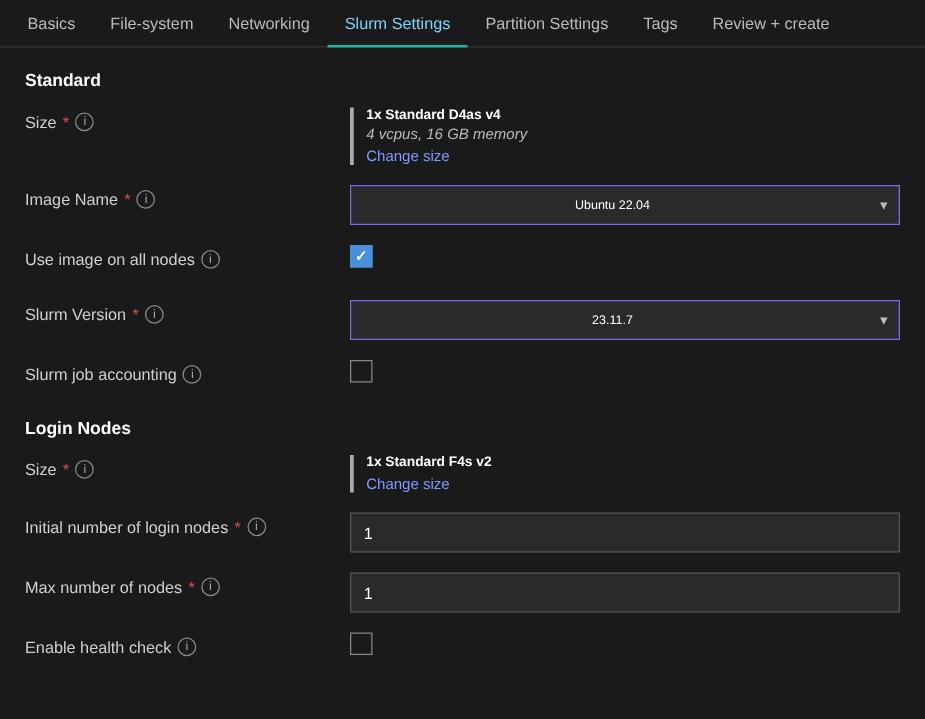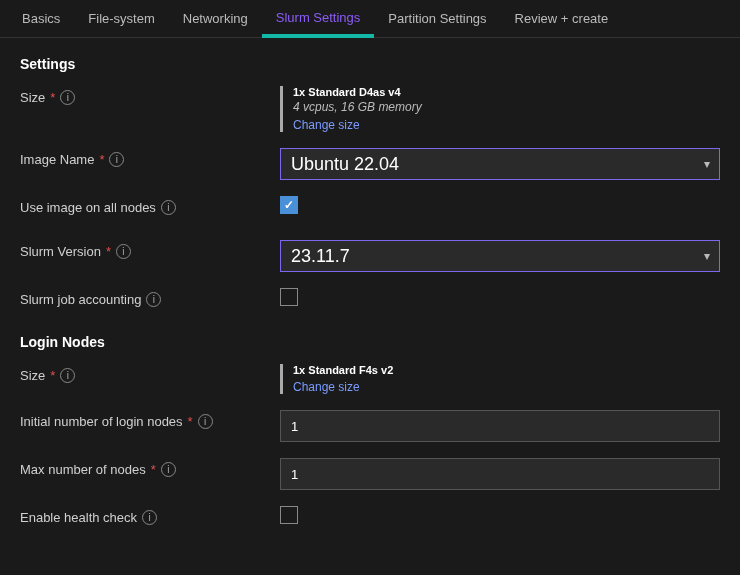--- a/index.html
+++ b/index.html
@@ -29,22 +29,22 @@
       display: flex;
       align-items: center;
       cursor: pointer;
       color: #bbb;
       font-size: 13px;
       white-space: nowrap;
       border-bottom: 2px solid transparent;
       margin-bottom: -1px;
     }
     .tab-item.active {
-      color: #8b5cf6;
-      border-bottom: 4px solid #14b8a6;
+      color: #7dd3fc;
+      border-bottom: 2px solid #14b8a6;
     }
 
     
     .content {
       padding: 18px 20px;
       overflow-y: auto;
       height: calc(575px - 38px);
     }
 
     
@@ -120,26 +120,27 @@
       position: relative;
       max-width: 450px;
       width: 100%;
     }
     .dropdown-wrapper select {
       width: 100%;
       background: #2a2a2a;
       border: 1px solid #7b68ee;
       color: #fff;
       padding: 5px 30px 5px 10px;
-      font-size: 18px;
+      font-size: 10px;
       appearance: none;
       -webkit-appearance: none;
       height: 32px;
       cursor: pointer;
       outline: none;
+      text-align: center;
     }
     .dropdown-wrapper select option {
       background: #2a2a2a;
       color: #fff;
     }
     .dropdown-arrow {
       position: absolute;
       right: 10px;
       top: 50%;
       transform: translateY(-50%);
@@ -201,28 +202,31 @@
   <div class="tab-item">
     <span>Networking</span>
   </div>
   <div class="tab-item active">
     <span>Slurm Settings</span>
   </div>
   <div class="tab-item">
     <span>Partition Settings</span>
   </div>
   <div class="tab-item">
+    <span>Tags</span>
+  </div>
+  <div class="tab-item">
     <span>Review + create</span>
   </div>
 </div>
 
 <div class="content">
 
   <div class="section-divider">
-    <div class="section-title">Settings</div>
+    <div class="section-title">Standard</div>
 
     <div class="form-row">
       <div class="form-label">
         <span>Size</span>
         <span class="required">*</span>
         <span class="info-icon">i</span>
       </div>
       <div class="form-control">
         <div class="size-block">
           <div class="size-name">1x Standard D4as v4</div>

